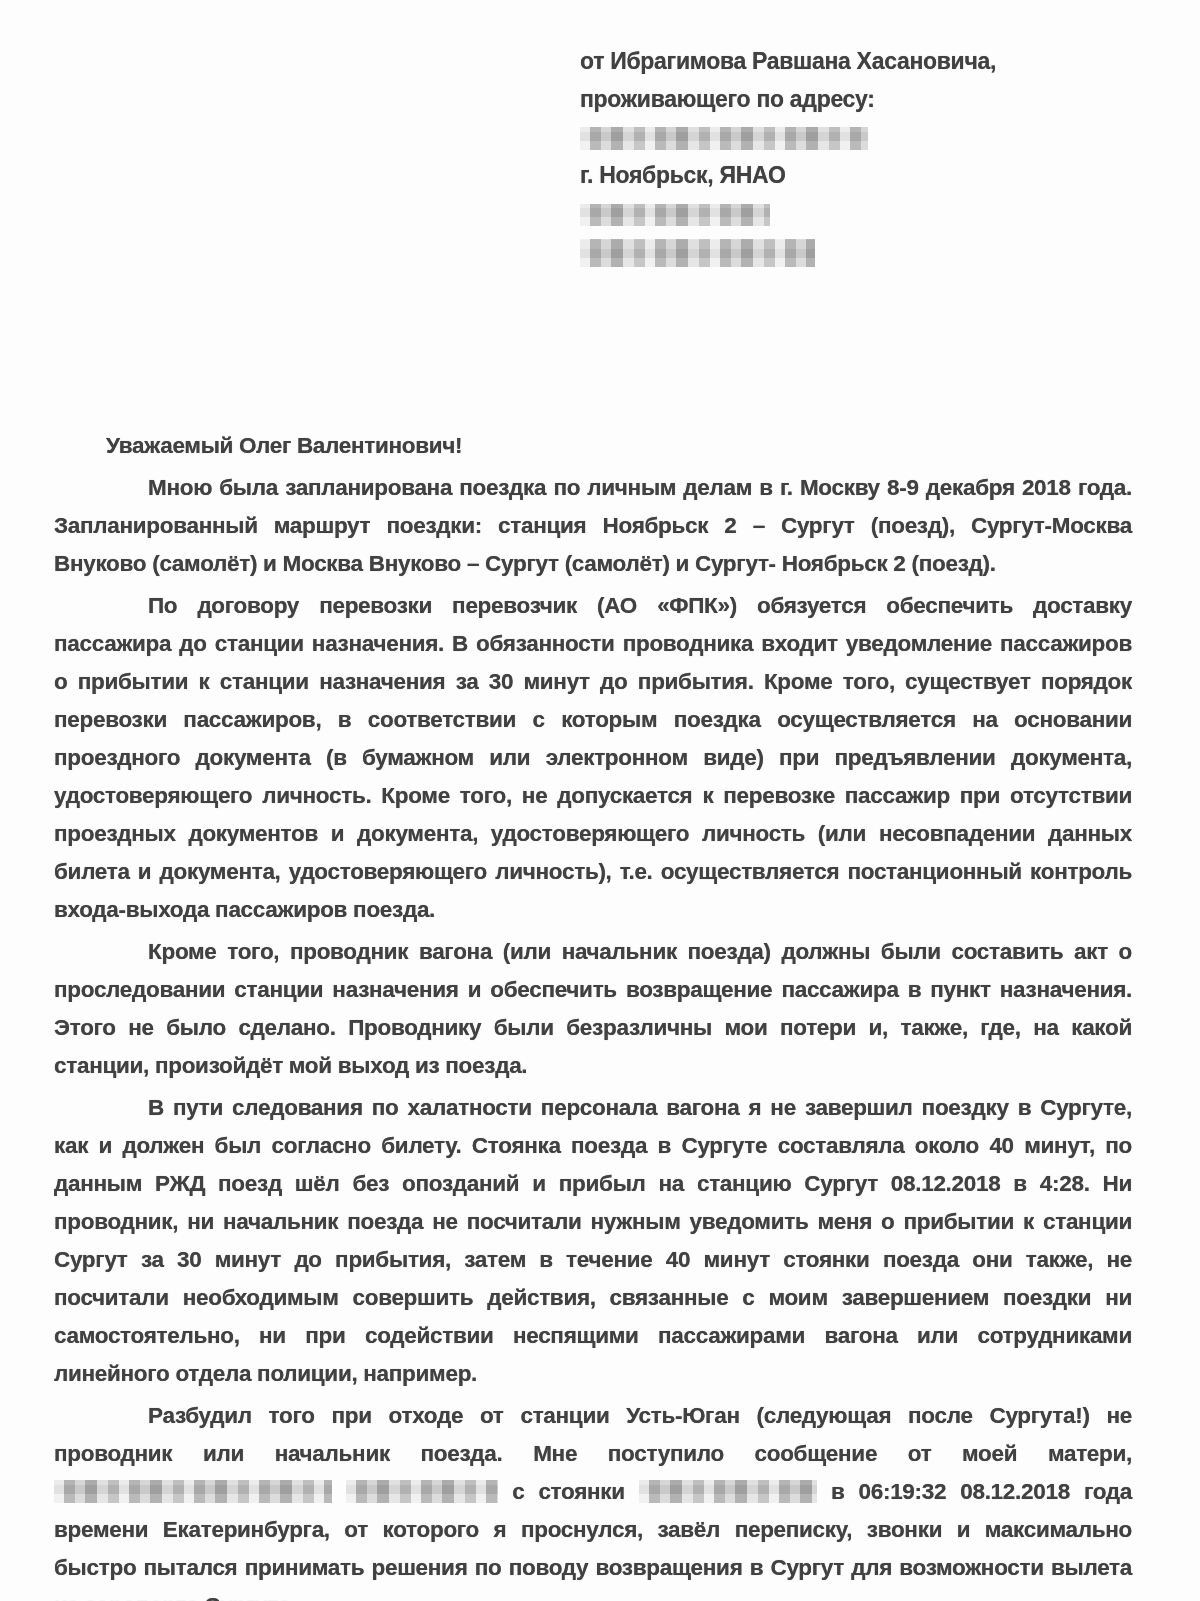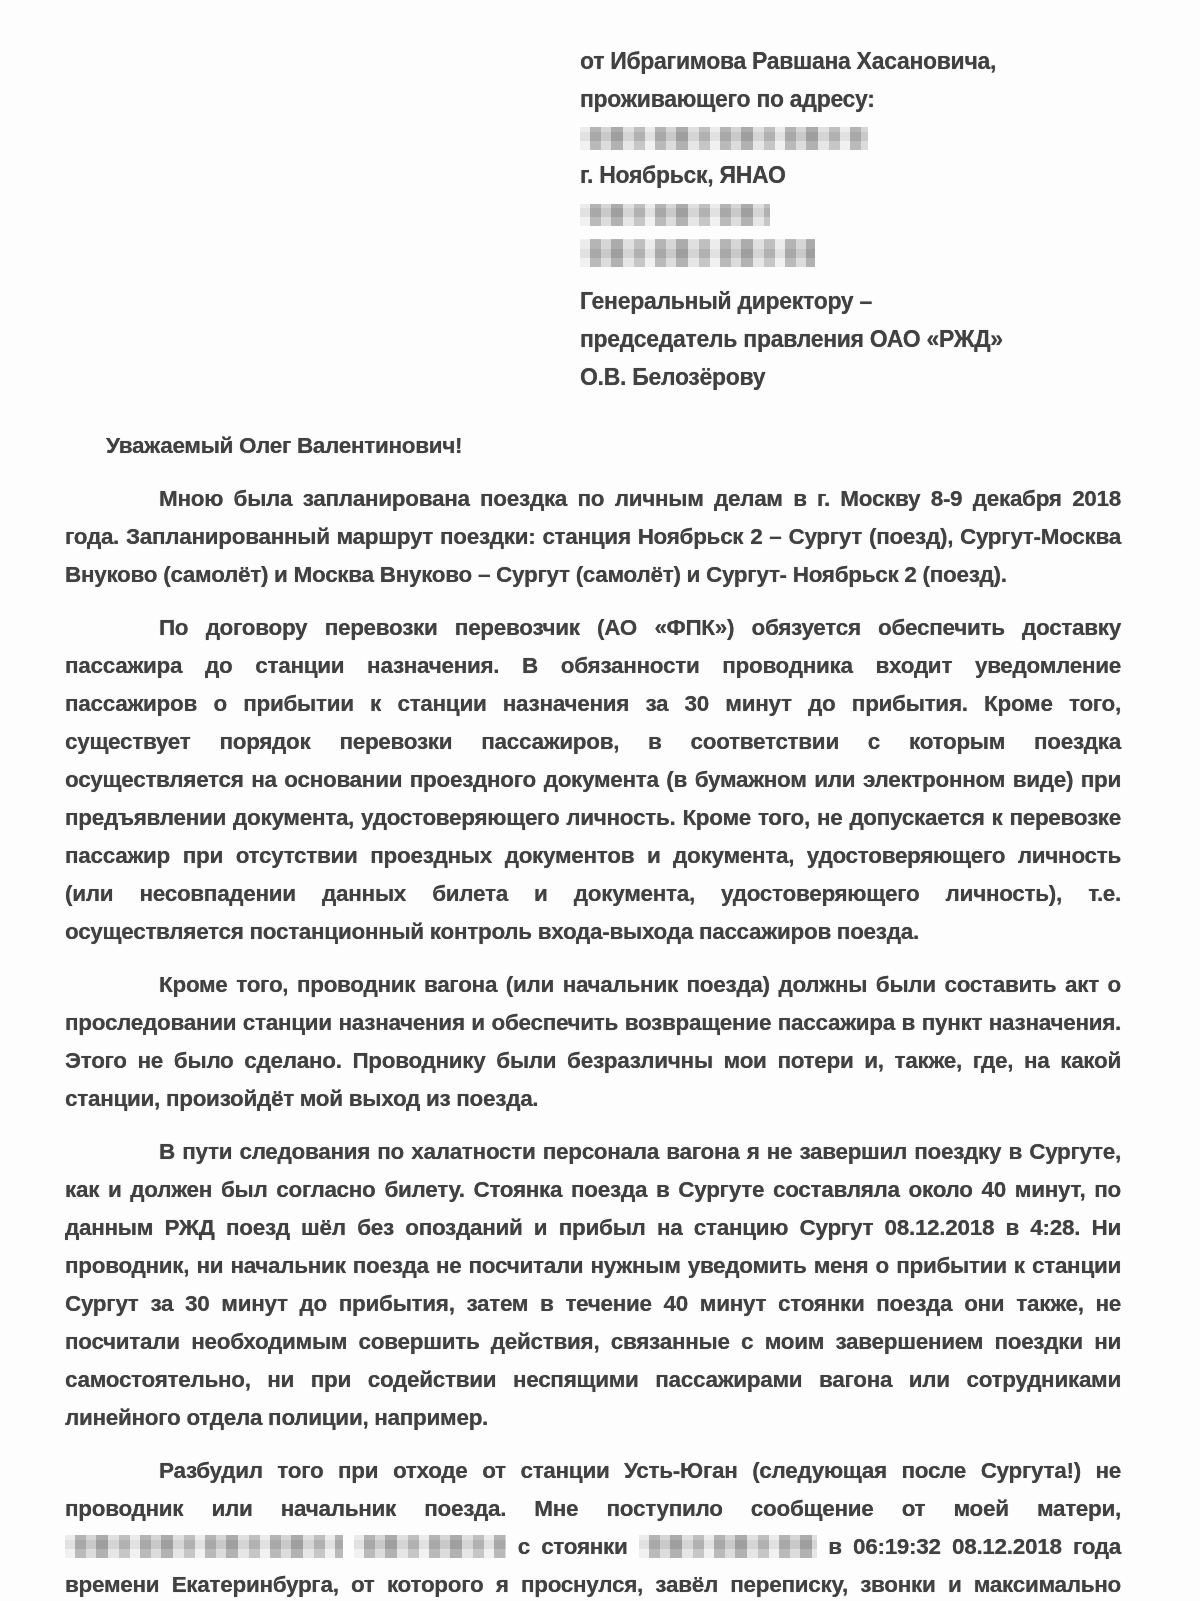--- a/index.html
+++ b/index.html
@@ -75,21 +75,21 @@
     letter-spacing: -0.3px;
     text-align: justify;
   }
   .salutation {
     text-align: left;
     padding-left: 56px;
     height: 38px;
     line-height: 38px;
   }
   .para {
-    margin: 15px;
+    margin: 4px;
     text-indent: 94px;
   }
 </style>
 </head>
 <body>
 
 <div class="page">
 
   <div class="header-right">
 
@@ -101,25 +101,20 @@
       </div>
       <div class="hline">г. Ноябрьск, ЯНАО</div>
       <div class="hline">
         <span class="redact r-contact1"></span>
       </div>
       <div class="hline">
         <span class="redact r-contact2"></span>
       </div>
     </div>
 
-    <div class="recipient">
-      <div class="hline">Генеральный директору –</div>
-      <div class="hline">председатель правления ОАО «РЖД»</div>
-      <div class="hline">О.В. Белозёрову</div>
-    </div>
 
   </div>
 
   <div class="body-block">
 
     <div class="salutation">Уважаемый Олег Валентинович!</div>
 
     <p class="para">Мною была запланирована поездка по личным делам в г. Москву 8-9 декабря 2018 года. Запланированный маршрут поездки: станция Ноябрьск 2 – Сургут (поезд), Сургут-Москва Внуково (самолёт) и Москва Внуково – Сургут (самолёт) и Сургут- Ноябрьск 2 (поезд).</p>
 
     <p class="para">По договору перевозки перевозчик (АО «ФПК») обязуется обеспечить доставку пассажира до станции назначения. В обязанности проводника входит уведомление пассажиров о прибытии к станции назначения за 30 минут до прибытия. Кроме того, существует порядок перевозки пассажиров, в соответствии с которым поездка осуществляется на основании проездного документа (в бумажном или электронном виде) при предъявлении документа, удостоверяющего личность. Кроме того, не допускается к перевозке пассажир при отсутствии проездных документов и документа, удостоверяющего личность (или несовпадении данных билета и документа, удостоверяющего личность), т.е. осуществляется постанционный контроль входа-выхода пассажиров поезда.</p>

